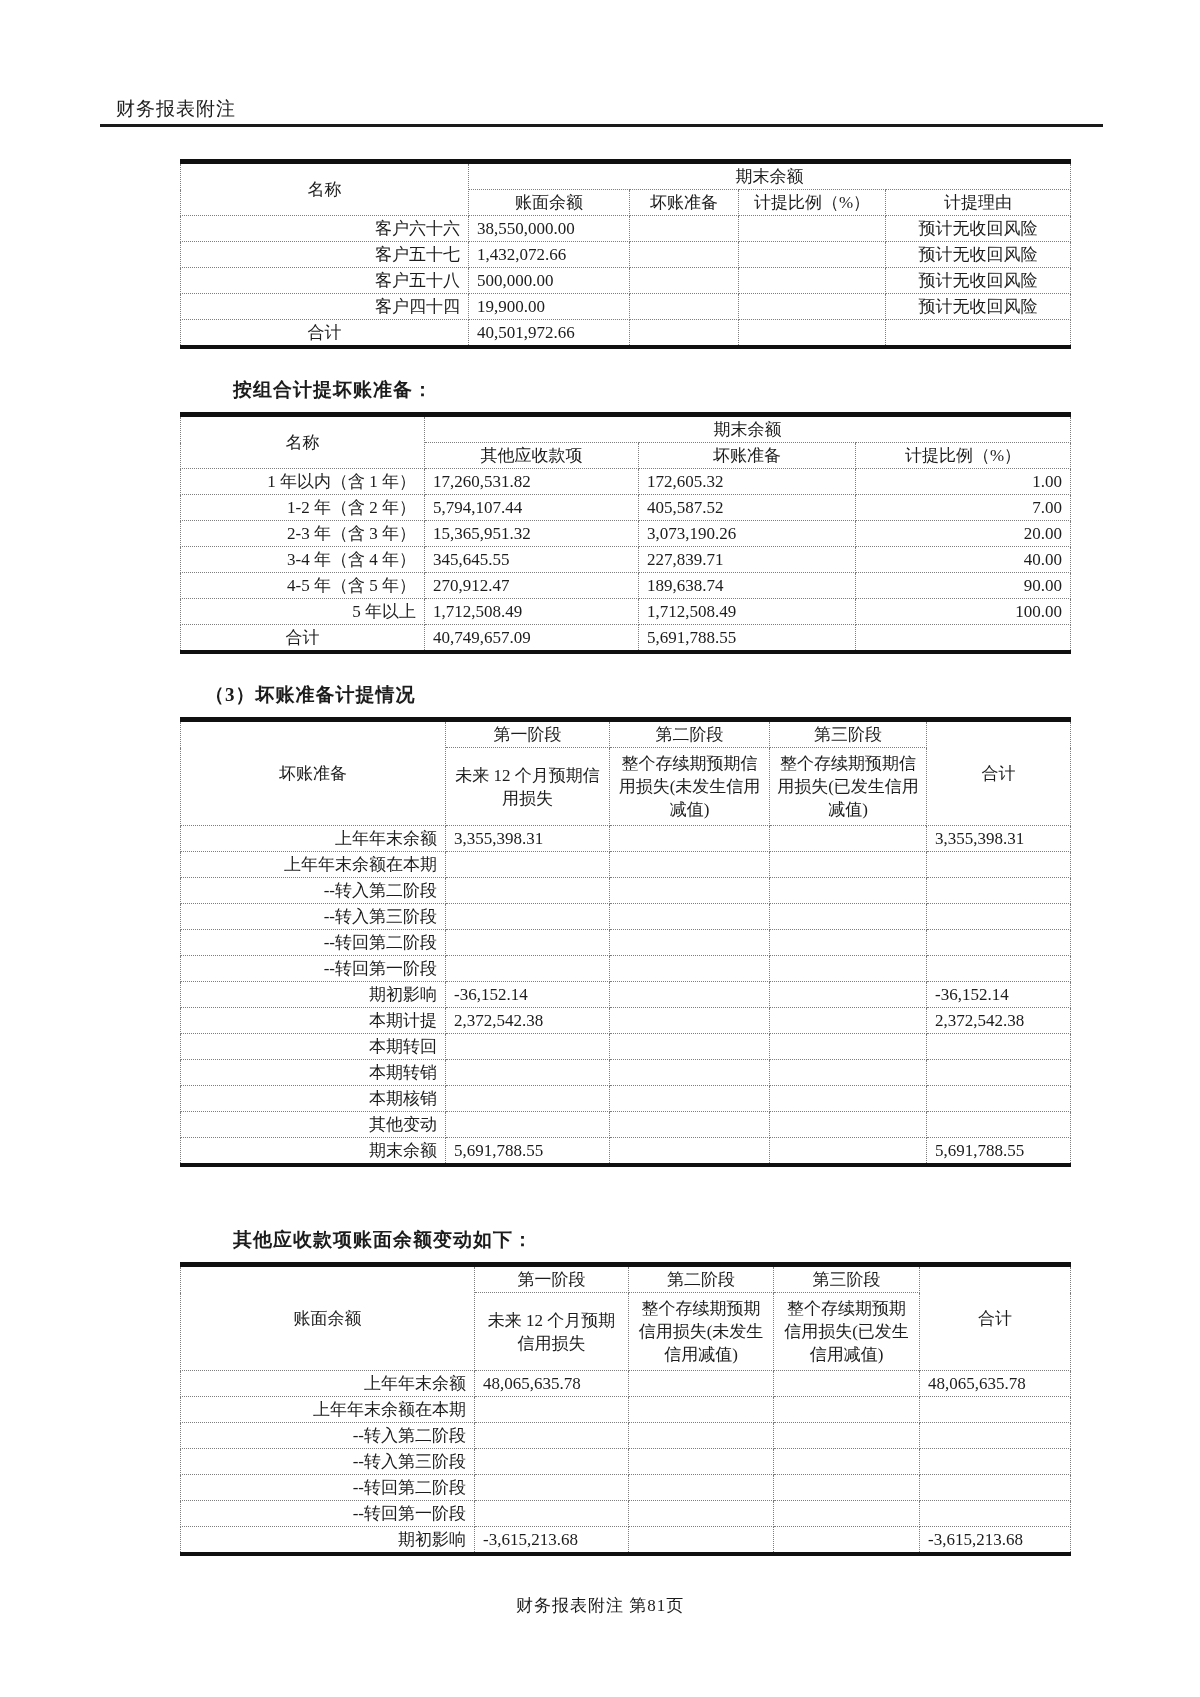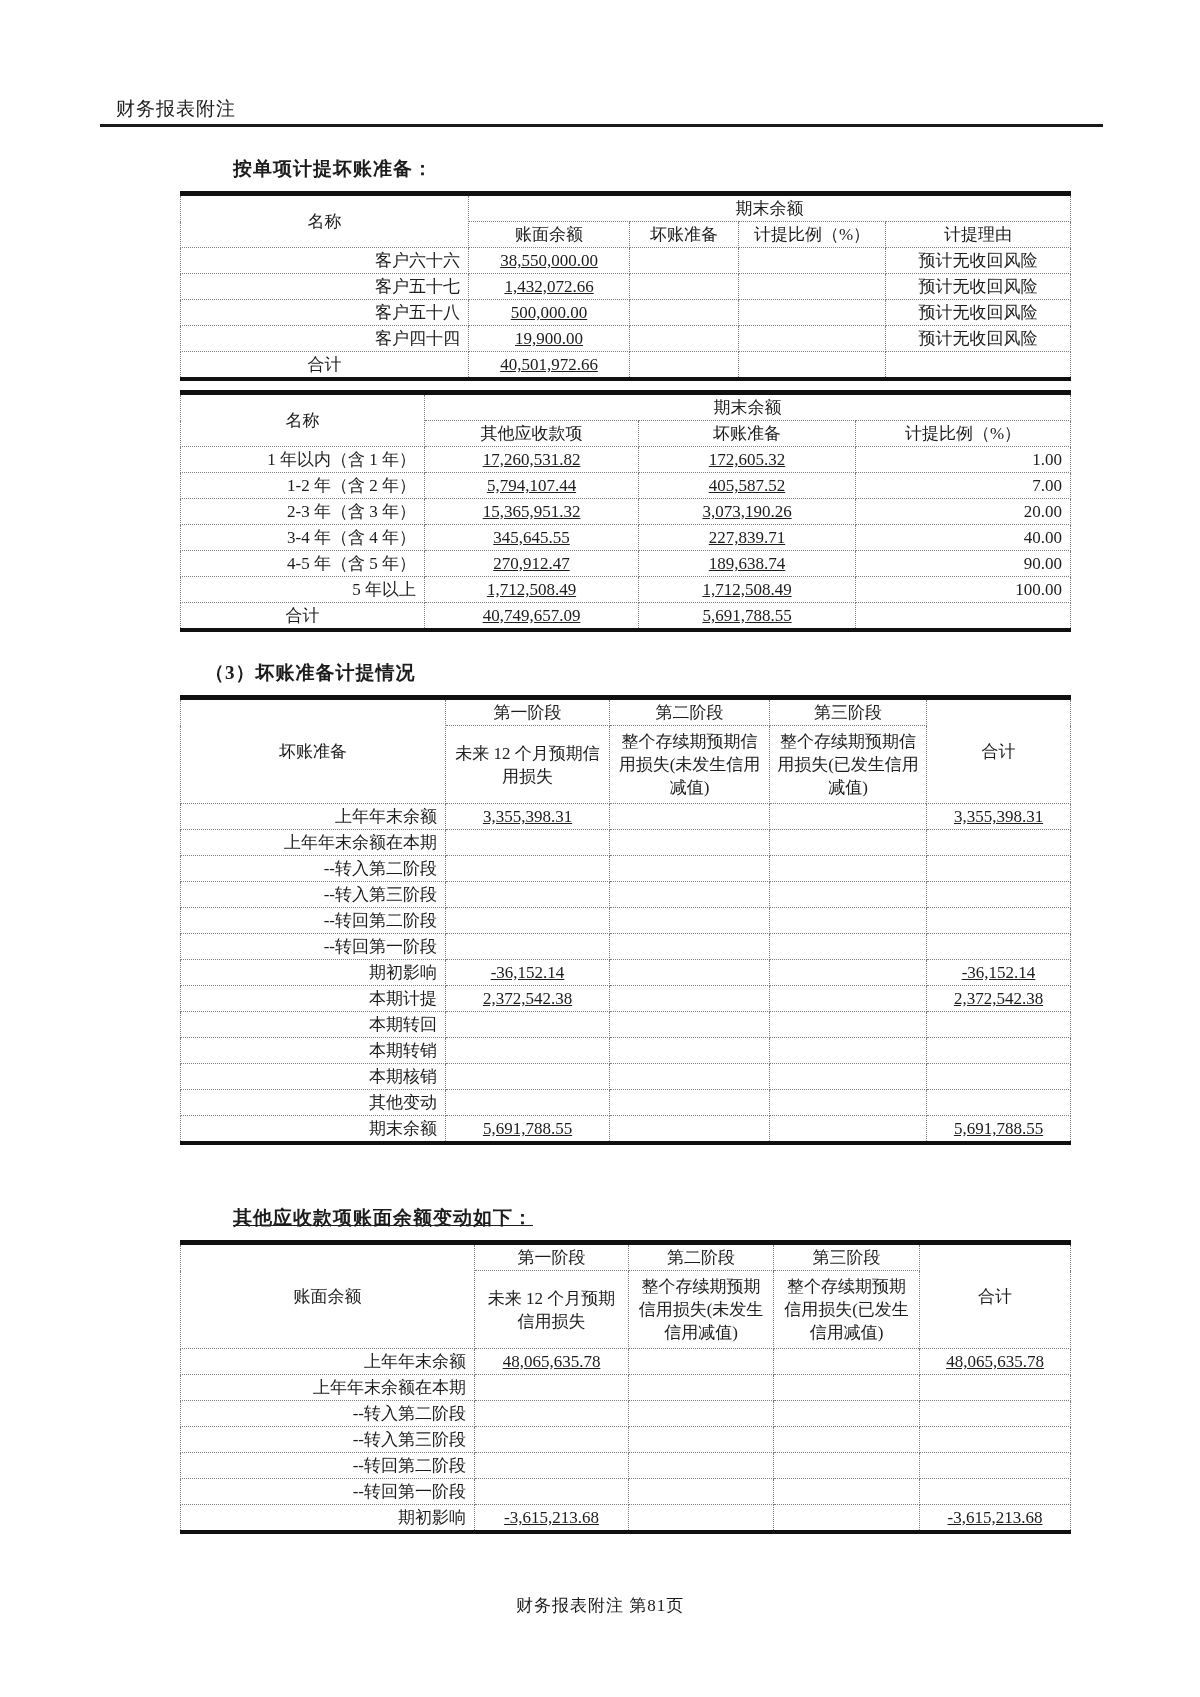--- a/index.html
+++ b/index.html
@@ -8,48 +8,47 @@
     font-family:"Liberation Serif","DejaVu Serif",serif;
     color:#1c1c1c;
   }
   .doc-header{position:absolute;top:96px;left:116px;font-size:19px;letter-spacing:1px;}
   .header-rule{position:absolute;top:124px;left:100px;width:1003px;border-top:3px solid #1a1a1a;height:0;}
   .content{position:absolute;left:180px;top:150px;width:890px;}
   .section-title{font-size:19px;font-weight:bold;margin:0 0 0 53px;letter-spacing:1px;}
   .mt1{margin-top:6px;}
   .mt2{margin-top:28px;}
   .mt3{margin-top:28px;margin-left:25px;}
-  .mt4{margin-top:60px;text-decoration:underline;}
+  .mt4{margin-top:60px;}
   table.fin{
     border-collapse:collapse;table-layout:fixed;width:890px;
     border-top:5px solid #101010;border-bottom:4px solid #101010;
     font-size:17px;margin:9px 0 0 0;
   }
   .fin th,.fin td{
     border:1px dotted #7e7e7e;
     padding:2px 8px;height:21px;line-height:21px;
     font-weight:normal;overflow:hidden;white-space:nowrap;
   }
   .fin th{text-align:center;height:19px;}
   .fin th.wrap{white-space:normal;line-height:23px;height:auto;padding:4px 5px;}
   .cl{text-align:right;}
-  .cr{text-align:center;padding-right:10px;text-decoration:underline;}
+  .cr{text-align:left;padding-right:10px;}
   .cc{text-align:center;}
   .ratio{text-align:right;padding-right:38px;}
   .footer{position:absolute;left:0;top:1594px;width:1200px;text-align:center;font-size:17px;letter-spacing:1px;}
 </style>
 </head>
 <body>
 
 <div class="doc-header">财务报表附注</div>
 <div class="header-rule"></div>
 
 <div class="content">
 
-  <div class="section-title mt1">按单项计提坏账准备：</div>
   <table class="fin">
     <colgroup>
         <col style="width:288px">
         <col style="width:161px">
         <col style="width:109px">
         <col style="width:147px">
         <col style="width:185px">
       </colgroup>
     <thead>
       <tr>
@@ -95,20 +94,21 @@
       <tr>
         <td class="cc">合计</td>
         <td class="cr">40,501,972.66</td>
         <td></td>
         <td></td>
         <td></td>
       </tr>
     </tbody>
   </table>
 
+  <div class="section-title mt2">按组合计提坏账准备：</div>
   <table class="fin">
     <colgroup>
         <col style="width:244px">
         <col style="width:214px">
         <col style="width:217px">
         <col style="width:215px">
       </colgroup>
     <thead>
       <tr>
         <th rowspan="2">名称</th>

